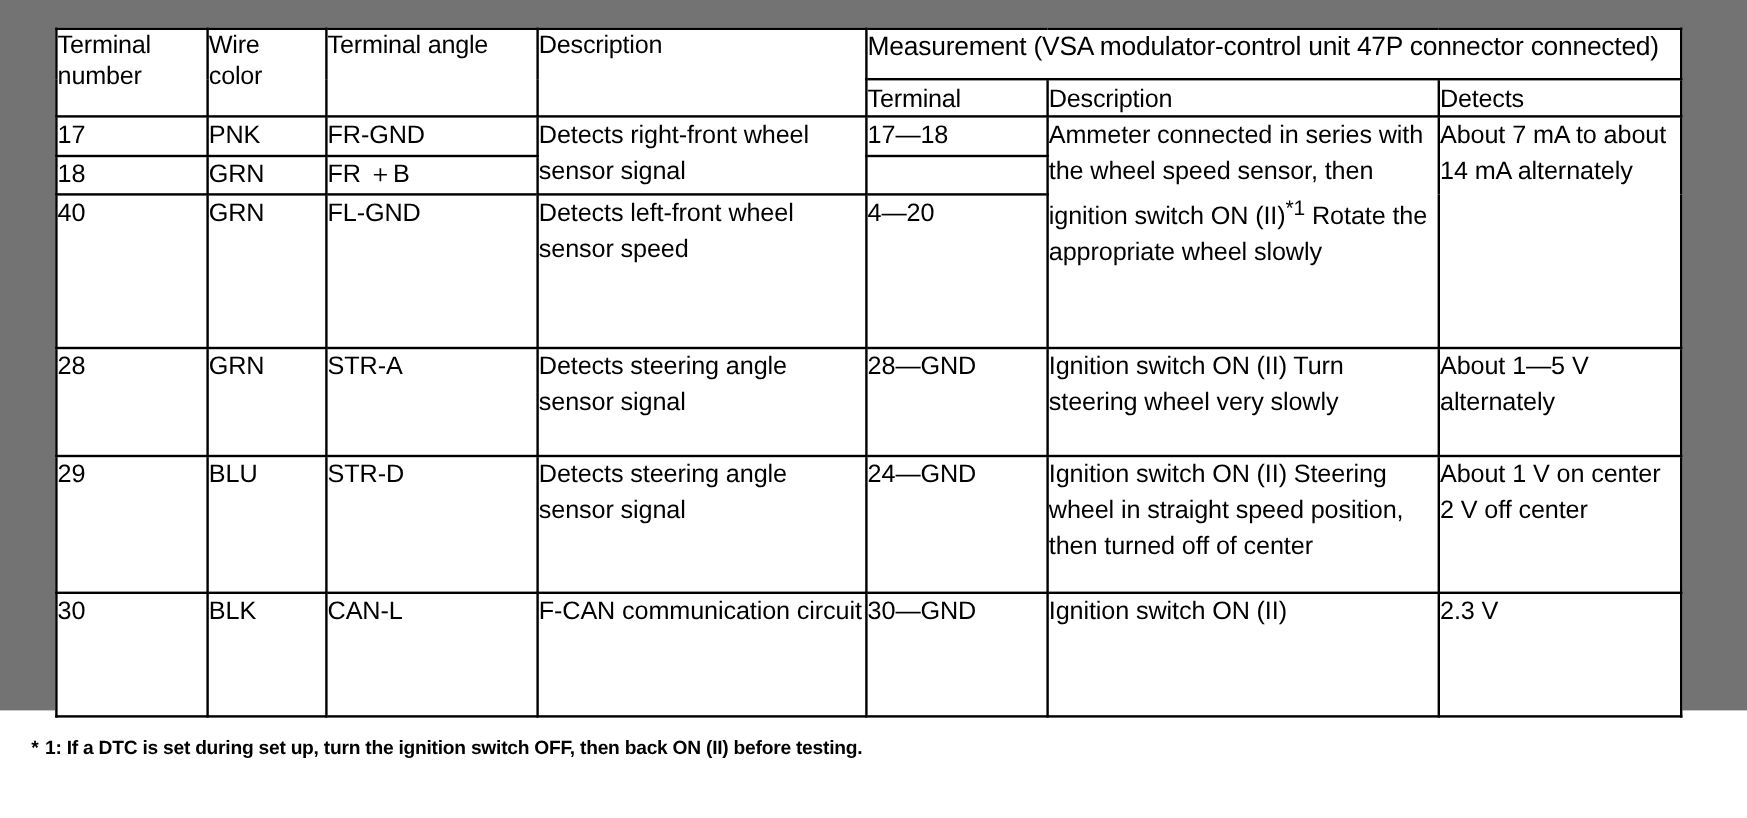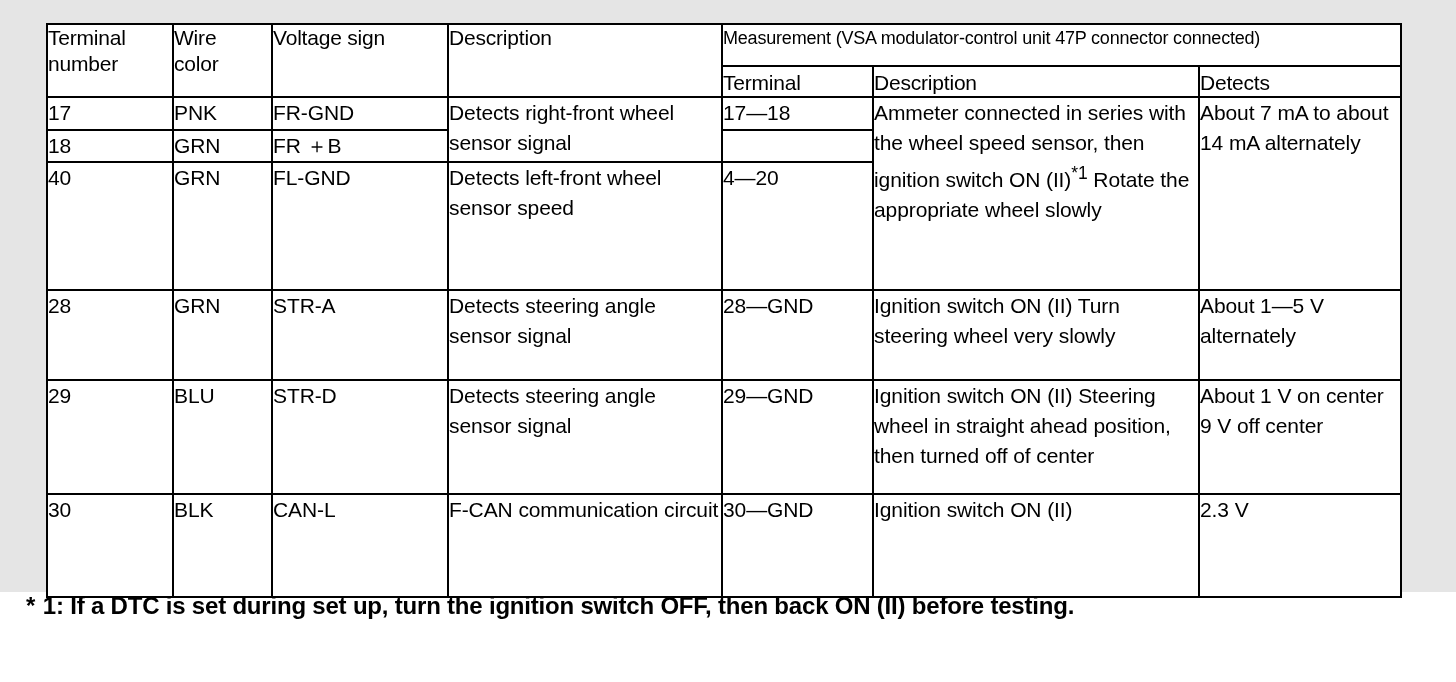--- a/index.html
+++ b/index.html
@@ -11,21 +11,21 @@
     width: 1456px;
     height: 682px;
     font-family: "Liberation Sans", sans-serif;
     color: #000000;
     overflow: hidden;
   }
   #page {
     position: relative;
     width: 1456px;
     height: 592px;
-    background: #e5e5e5;
+    background: #737373;
   }
   
   .term-table {
     position: absolute;
     left: 46px;
     top: 23px;
     width: 1354px;
     border-collapse: collapse;
     table-layout: fixed;
     background: #fff;
@@ -53,21 +53,21 @@
     font-size: 21px;
     line-height: 26px;
     letter-spacing: -0.2px;
     padding: 9px 4px 0 4px;
   }
   .hdr-cell.tall   { height: 71px; }
   .hdr-cell.sub    { height: 23px; padding-top: 3px; }
   .hdr-meas {
     text-align: center;
     font-weight: bold;
-    font-size: 18px;
+    font-size: 22px;
     line-height: 27px;
     letter-spacing: -0.2px;
     padding: 9px 10px 3px 10px;
   }
 
   
   .cell {
     font-size: 21px;
     line-height: 30px;
     letter-spacing: -0.1px;
@@ -87,23 +87,23 @@
   
   .thin-bottom { border-bottom-width: 1px; }
   .thin-top    { border-top-width: 1px; border-radius: 16px; }
 
   .nowrapc { white-space: nowrap; border-radius: 15px; }
 
   
   .footnote {
     position: absolute;
     left: 26px;
-    top: 592px;
+    top: 610px;
     width: 1400px;
-    font-size: 24px;
+    font-size: 16px;
     font-weight: bold;
     line-height: 28px;
     letter-spacing: -0.2px;
     white-space: nowrap;
   }
   .footnote .star { letter-spacing: 1px; }
 </style>
 </head>
 <body>
 
@@ -124,21 +124,21 @@
       <tr>
         <td class="hdr-cell tall" rowspan="2">
           <div>Terminal</div>
           <div>number</div>
         </td>
         <td class="hdr-cell tall" rowspan="2">
           <div>Wire</div>
           <div>color</div>
         </td>
         <td class="hdr-cell tall" rowspan="2">
-          <div>Voltage sign</div>
+          <div>Terminal angle</div>
         </td>
         <td class="hdr-cell tall" rowspan="2">
           <div>Description</div>
         </td>
         <td class="hdr-meas" colspan="3">Measurement (VSA modulator-control unit 47P connector connected)</td>
       </tr>
       <tr>
         <td class="hdr-cell sub">Terminal</td>
         <td class="hdr-cell sub">Description</td>
         <td class="hdr-cell sub">Detects</td>
@@ -177,23 +177,23 @@
         <td class="cell c-center h-r28 nowrapc">28—GND</td>
         <td class="cell c-left h-r28">Ignition switch ON (II) Turn steering wheel very slowly</td>
         <td class="cell c-left h-r28">About 1—5 V alternately</td>
       </tr>
 
       <tr>
         <td class="cell c-center h-r29">29</td>
         <td class="cell c-center h-r29">BLU</td>
         <td class="cell c-center h-r29">STR-D</td>
         <td class="cell c-left h-r29">Detects steering angle sensor signal</td>
-        <td class="cell c-center h-r29 nowrapc">29—GND</td>
-        <td class="cell c-left h-r29">Ignition switch ON (II) Steering wheel in straight ahead position, then turned off of center</td>
-        <td class="cell c-left h-r29">About 1 V on center 9 V off center</td>
+        <td class="cell c-center h-r29 nowrapc">24—GND</td>
+        <td class="cell c-left h-r29">Ignition switch ON (II) Steering wheel in straight speed position, then turned off of center</td>
+        <td class="cell c-left h-r29">About 1 V on center 2 V off center</td>
       </tr>
 
       <tr>
         <td class="cell c-center h-r30">30</td>
         <td class="cell c-center h-r30">BLK</td>
         <td class="cell c-center h-r30">CAN-L</td>
         <td class="cell c-left h-r30">F-CAN communication circuit</td>
         <td class="cell c-center h-r30 nowrapc">30—GND</td>
         <td class="cell c-left h-r30">Ignition switch ON (II)</td>
         <td class="cell c-left h-r30">2.3 V</td>

